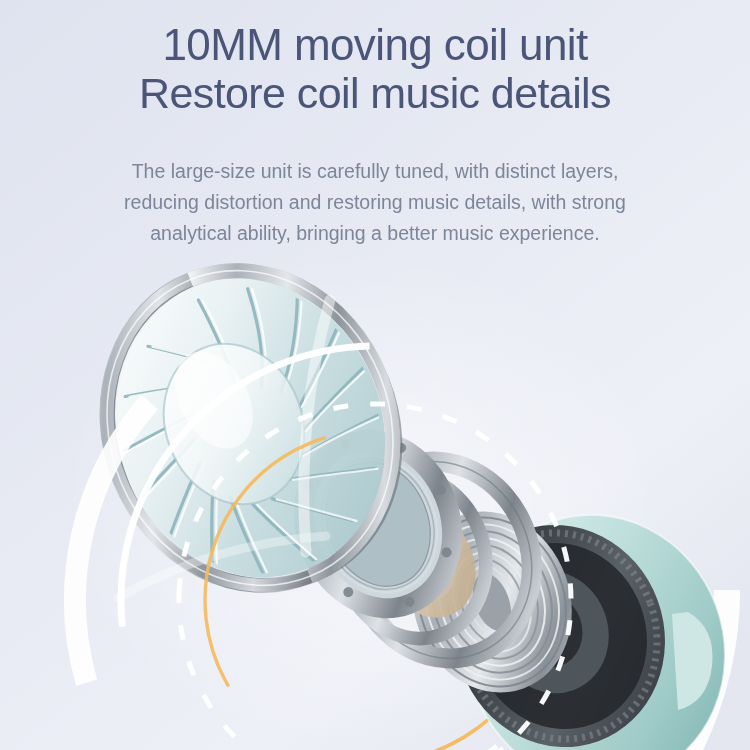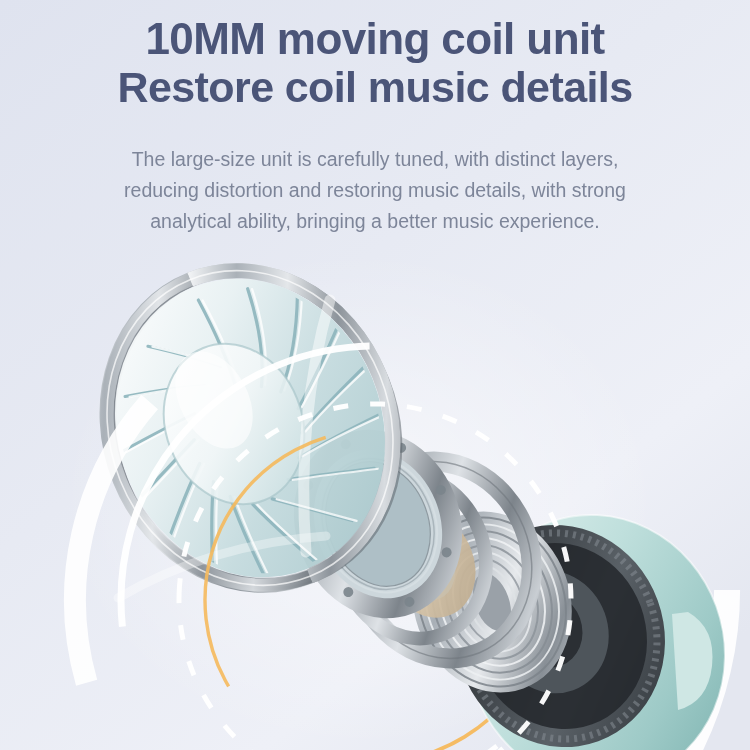--- a/index.html
+++ b/index.html
@@ -36,25 +36,25 @@
   
   .text-block {
     position: absolute;
     left: 0;
     top: 0;
     width: 750px;
     text-align: center;
     z-index: 40;
   }
   .headline {
-    margin: 10px;
+    margin: 16px;
     padding-top: 4px;
     font-size: 44px;
     line-height: 1.12;
-    font-weight: bold;
+    font-weight: normal;
     letter-spacing: -0.6px;
     color: #4b5578;
   }
   .headline .line2 {
     display: block;
     font-size: 43px;
   }
   .paragraph {
     margin: 4px;
     padding-top: 23px;

